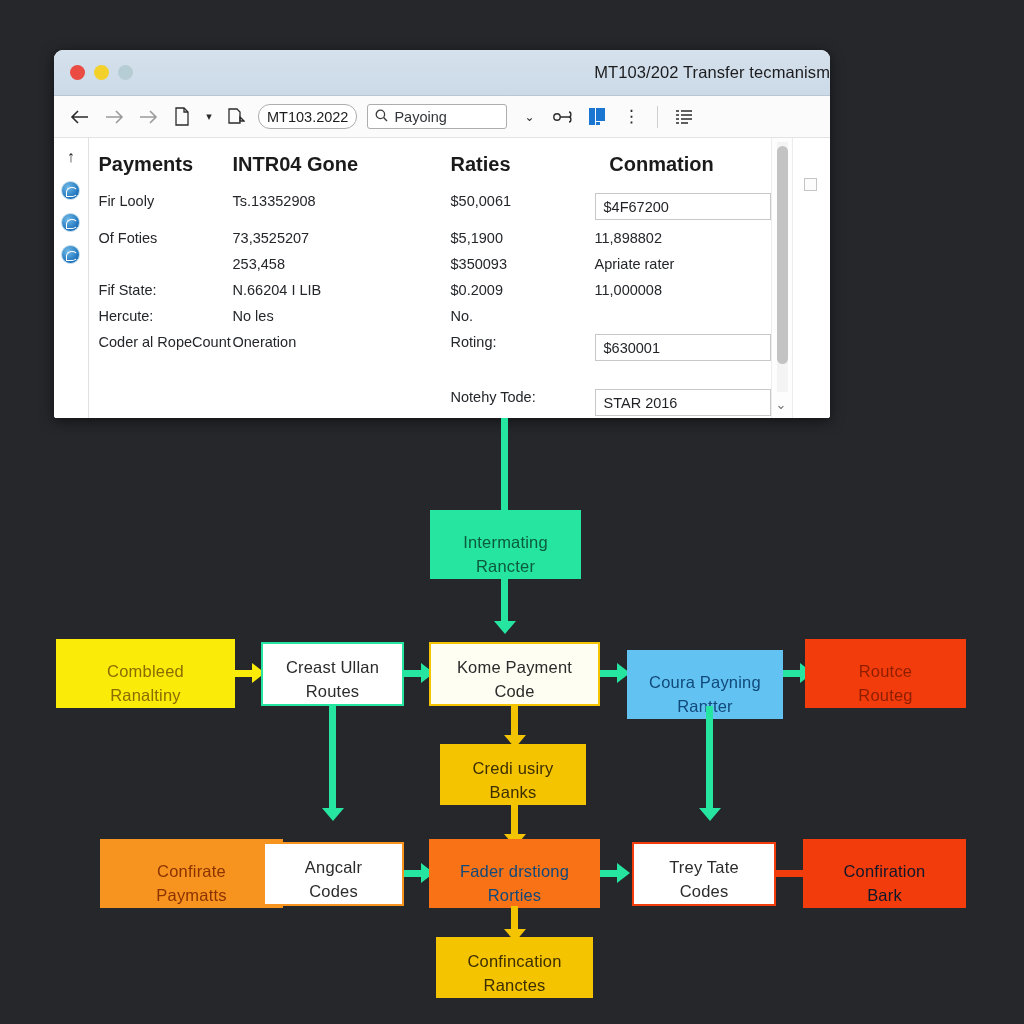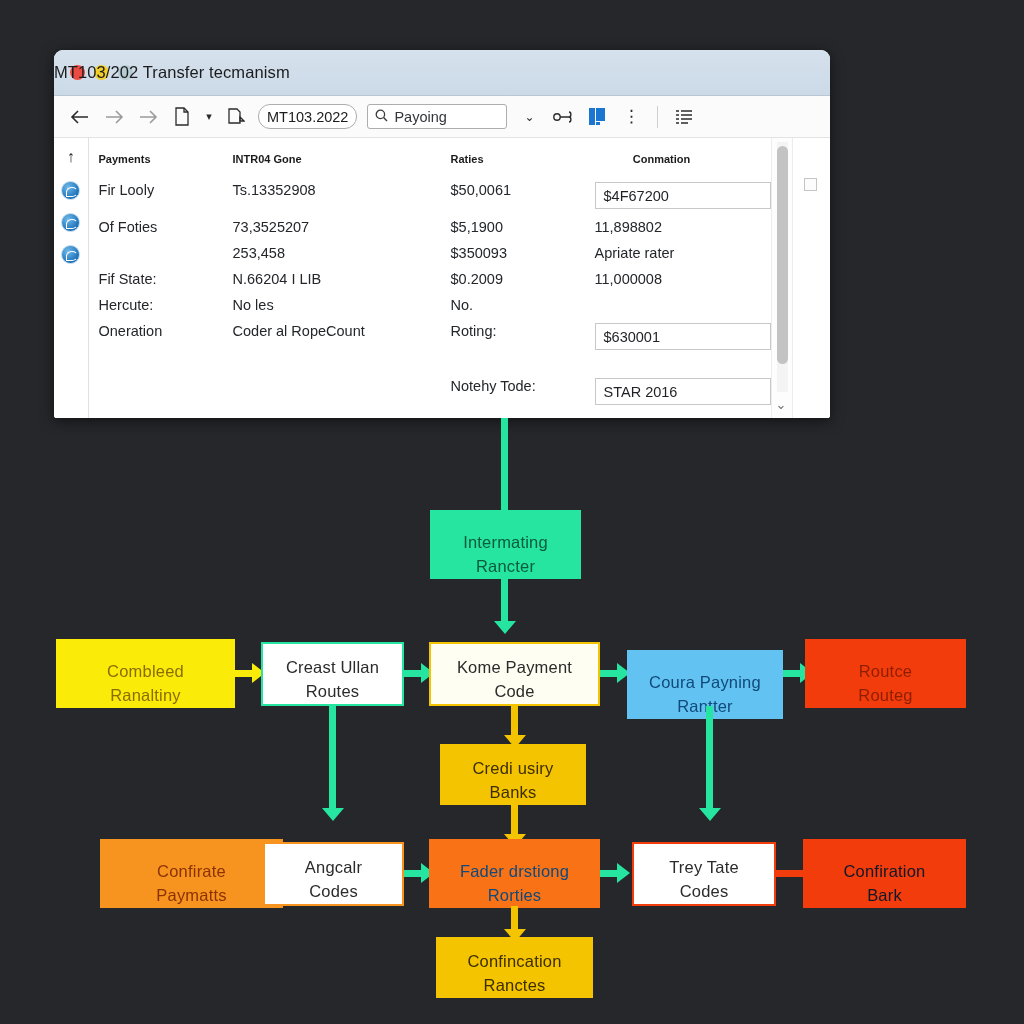--- a/index.html
+++ b/index.html
@@ -23,21 +23,21 @@
     height: 46px; background: linear-gradient(#d5e1ec, #ccdae8);
     display: flex; align-items: center; position: relative;
     border-bottom: 1px solid #b9c7d4;
   }
   .lights { display: flex; gap: 9px; margin-left: 16px; }
   .light { width: 15px; height: 15px; border-radius: 50%; }
   .light.red { background: #ea4b42; }
   .light.yellow { background: #f3d02a; }
   .light.grey { background: #b7cdd4; }
   .win-title {
-    position: absolute; left: 0; right: 0; text-align: left;
+    position: absolute; left: 0; right: 0; text-align: right;
     font-size: 16.5px; color: #1c1c1e; letter-spacing: .1px;
   }
 
   .toolbar {
     height: 42px; background: #fbfbfb; border-bottom: 1px solid #e3e3e3;
     display: flex; align-items: center; gap: 10px; padding: 0 14px;
   }
   .tb-icon {
     width: 24px; height: 24px; display: flex; align-items: center; justify-content: center;
     color: #2b2b2b; font-size: 19px; line-height: 1;
@@ -71,21 +71,21 @@
     border: 1px solid #b9d7ea; position: relative;
   }
   .rail-icon::after {
     content: ""; position: absolute; left: 4px; top: 5px;
     width: 10px; height: 8px; border: 1.6px solid #ffffff; border-radius: 50% 50% 50% 0;
     border-right-color: transparent;
   }
 
   .content { flex: 1; position: relative; padding: 12px 0 0 0; background: #fff; }
   .grid { display: grid; grid-template-columns: 134px 218px 144px 1fr; padding-left: 10px; }
-  .g-head { font-size: 11px; font-weight: bold; color: #1b1b1b; padding: 3px 0 12px 0; }
+  .g-head { font-size: 20px; font-weight: bold; color: #1b1b1b; padding: 3px 0 12px 0; }
   .g-head.center { text-align: center; padding-right: 42px; }
   .g-cell { font-size: 14.5px; color: #24262a; padding: 5px 0; white-space: nowrap; }
   .field {
     height: 27px; border: 1px solid #c8c8c8; background: #fff;
     display: flex; align-items: center; padding: 0 8px;
     font-size: 14.5px; color: #1f2124; width: 176px;
   }
   .spacer-row { height: 18px; }
 
   .scrollzone { width: 22px; border-left: 1px solid #ededed; position: relative; background: #fdfdfd; }
@@ -233,22 +233,22 @@
         <div class="g-cell">Fif State:</div>
         <div class="g-cell">N.66204 I LIB</div>
         <div class="g-cell">$0.2009</div>
         <div class="g-cell">11,000008</div>
 
         <div class="g-cell">Hercute:</div>
         <div class="g-cell">No les</div>
         <div class="g-cell">No.</div>
         <div class="g-cell"></div>
 
+        <div class="g-cell">Coder al RopeCount</div>
         <div class="g-cell">Oneration</div>
-        <div class="g-cell">Coder al RopeCount</div>
         <div class="g-cell">Roting:</div>
         <div class="g-cell">
           <div class="field">$630001</div>
         </div>
 
         <div class="spacer-row"></div>
         <div class="spacer-row"></div>
         <div class="spacer-row"></div>
         <div class="spacer-row"></div>
 

